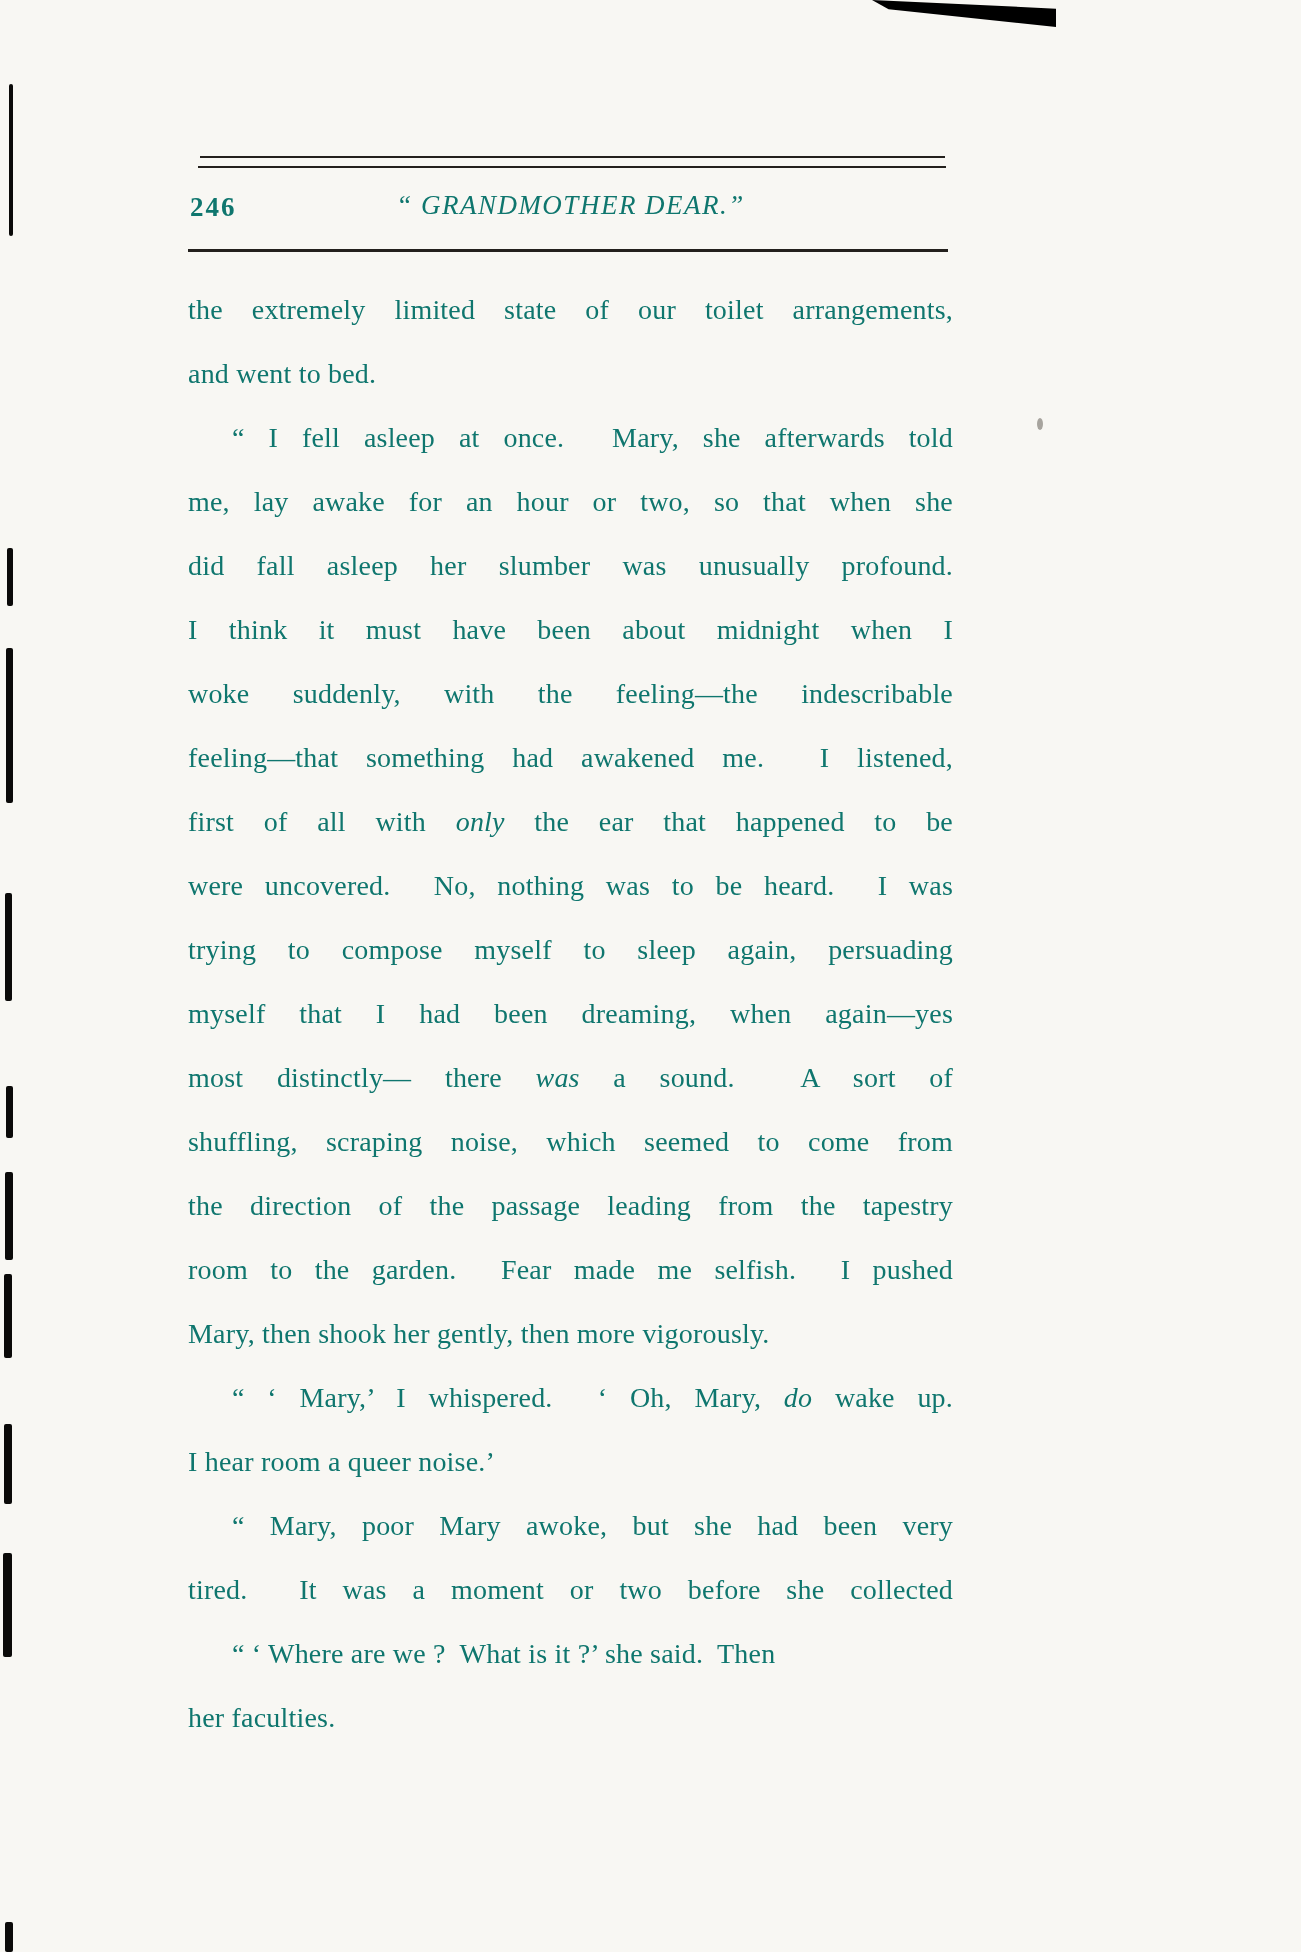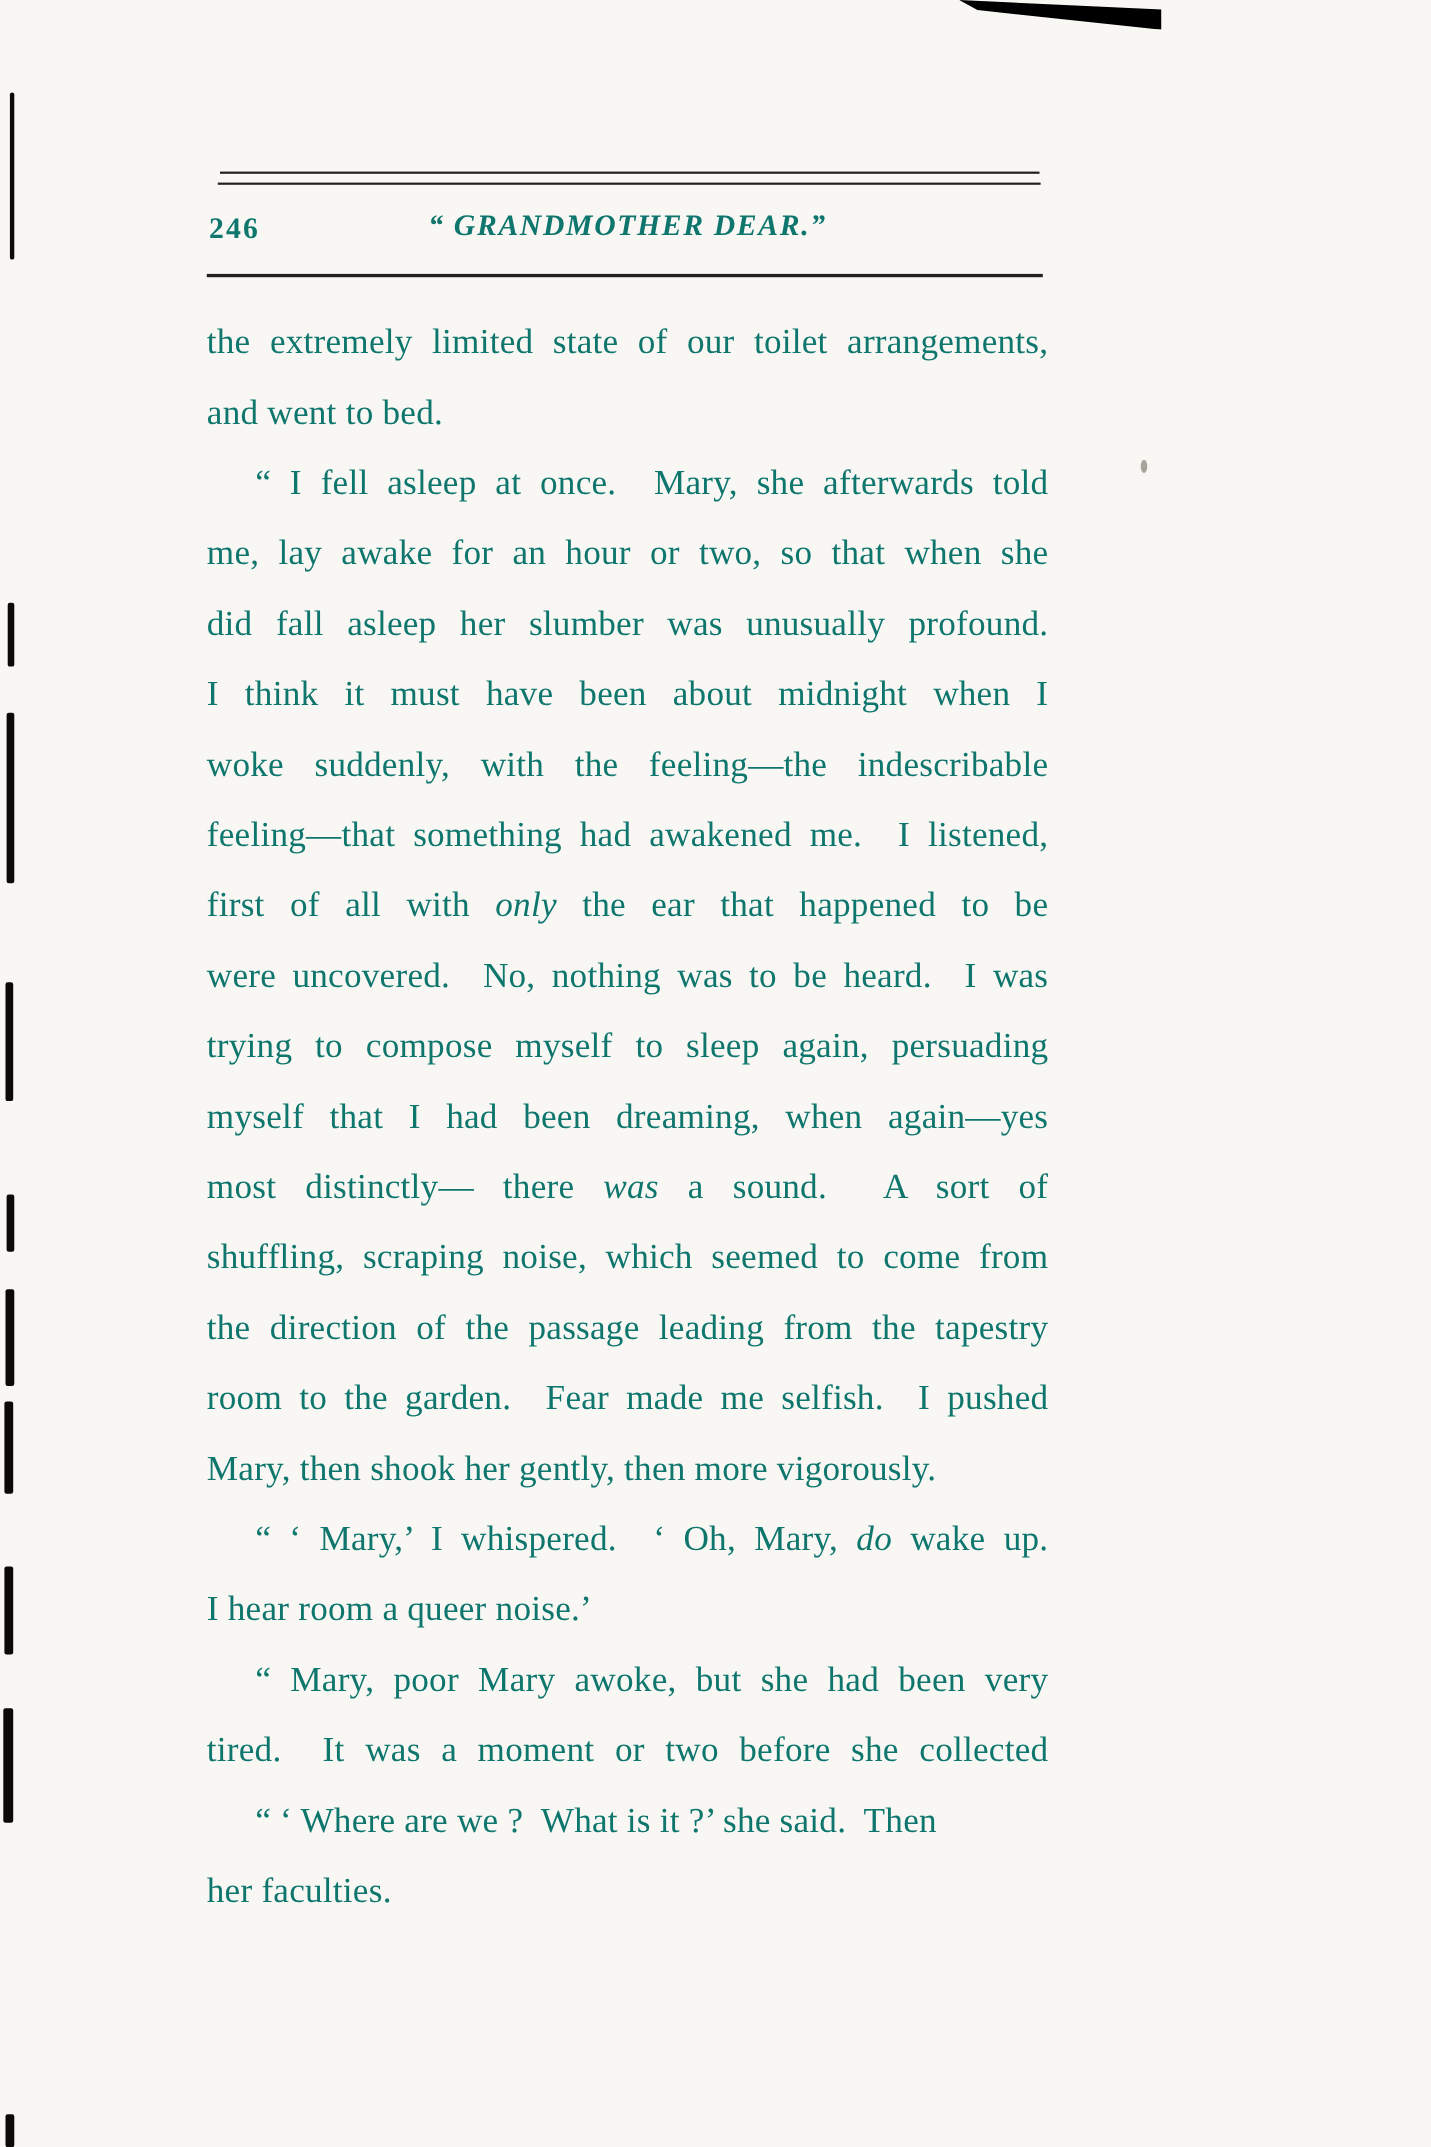--- a/index.html
+++ b/index.html
@@ -19,28 +19,28 @@
   .rule-mid   { left:188px; top:249px; width:760px; height:3px; }
   
   .header { position:absolute; left:188px; top:188px; width:765px; height:46px; }
   .page-number {
     position:absolute; left:2px; top:4px;
     font-size:27px; font-weight:bold; letter-spacing:2px;
   }
   .header-title {
     position:absolute; left:0; right:0; top:2px;
     text-align:center;
-    font-size:27px; font-style:italic; font-weight:bold; letter-spacing:1.5px;
+    font-size:27px; font-style:italic; font-weight:normal; letter-spacing:1.5px;
   }
   
   .text-block {
     position:absolute; left:188px; top:278px; width:765px;
   }
   .line {
-    font-size:32px;
+    font-size:28px;
     line-height:64px;
     white-space:normal;
     letter-spacing:0.2px;
   }
   .line i { font-style:italic; }
   .just { text-align:justify; text-align-last:justify; }
   .indent { text-indent:44px; }
   
   .mark { position:absolute; background:#0b0a09; border-radius:2px; }
   .wedge {

